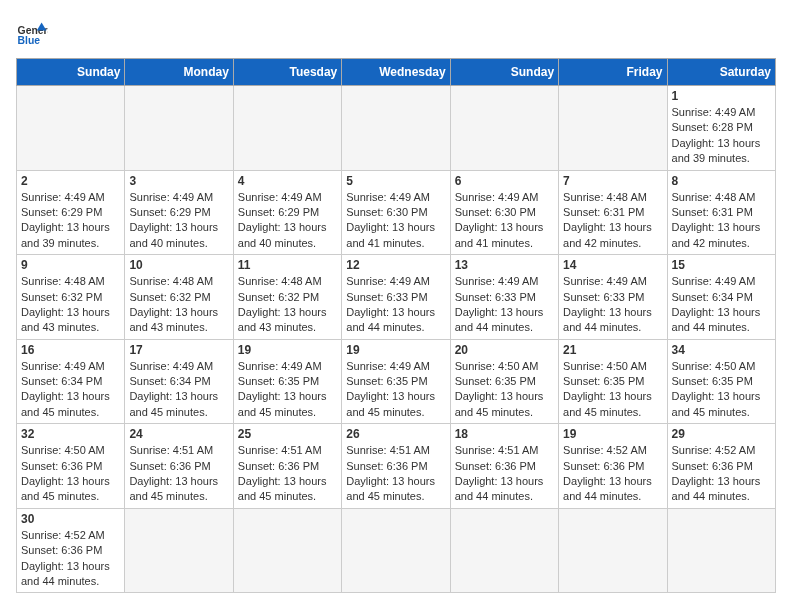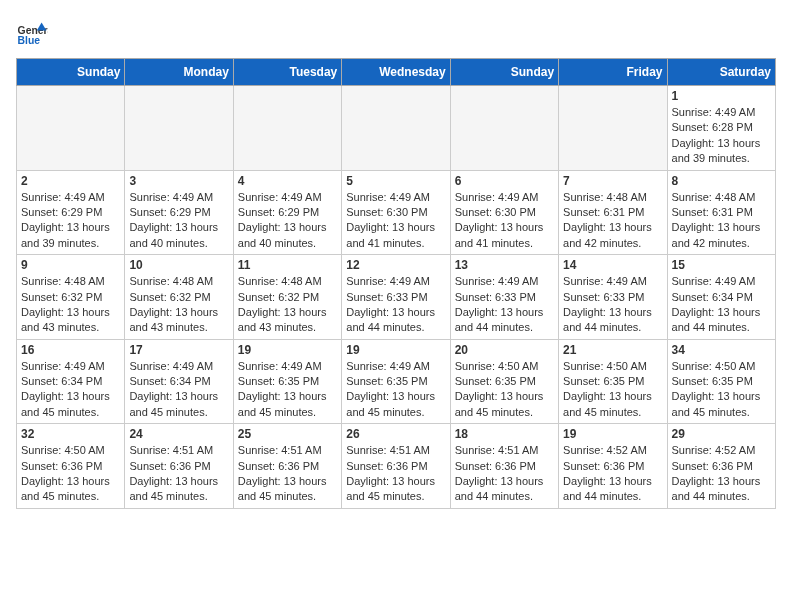--- a/index.html
+++ b/index.html
@@ -236,14 +236,26 @@
         </td>
         <td>
           <span class="day-number">19</span>
           <div class="day-info">Sunrise: 4:52 AM<br>Sunset: 6:36 PM<br>Daylight: 13 hours<br>and 44 minutes.</div>
         </td>
         <td>
           <span class="day-number">29</span>
           <div class="day-info">Sunrise: 4:52 AM<br>Sunset: 6:36 PM<br>Daylight: 13 hours<br>and 44 minutes.</div>
         </td>
       </tr>
+      <tr>
+        <td>
+          <span class="day-number">30</span>
+          <div class="day-info">Sunrise: 4:52 AM<br>Sunset: 6:36 PM<br>Daylight: 13 hours<br>and 44 minutes.</div>
+        </td>
+        <td class="empty"></td>
+        <td class="empty"></td>
+        <td class="empty"></td>
+        <td class="empty"></td>
+        <td class="empty"></td>
+        <td class="empty"></td>
+      </tr>
     </tbody>
 </table>
 
 </body></html>

